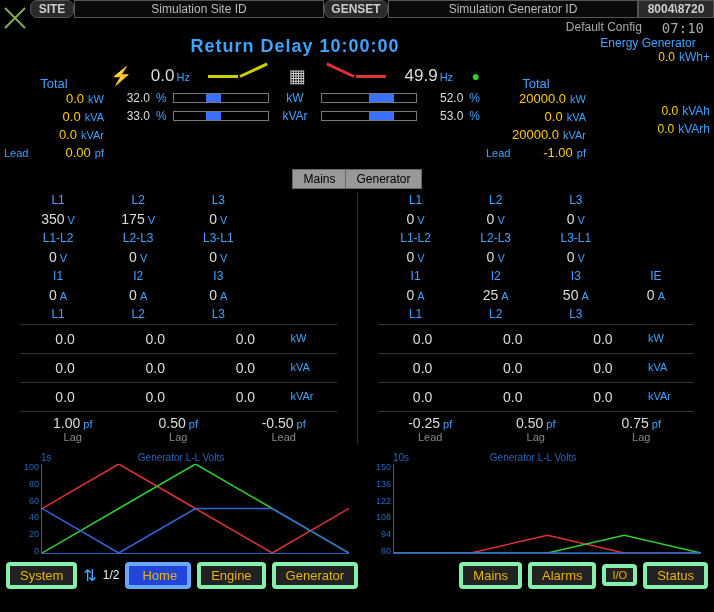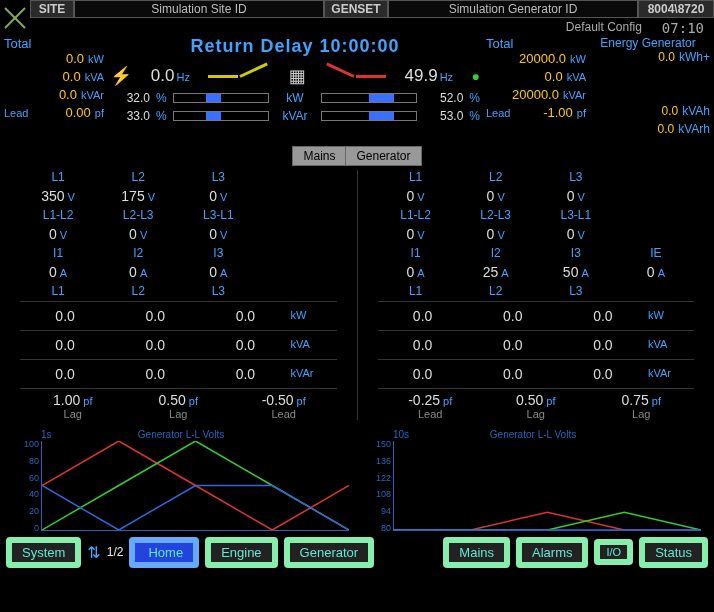--- a/index.html
+++ b/index.html
@@ -19,21 +19,21 @@
     align-items: stretch;
   }
   .topbar .seg {
     display: flex;
     align-items: center;
     justify-content: center;
     border: 1px solid #555;
     background: #1a1a1a;
     padding: 0 4px;
   }
-  .seg.label { background: #2a2a2a; font-weight: bold; }
+  .seg.label { background: #2a2a2a; font-weight: bold; border-radius: 7px; }
   .seg.val { flex: 1; background: #0a0a0a; color: #bbb; white-space:nowrap; }
   .seg.code { background: #2a2a2a; font-weight: bold; }
   .icon-col {
     width: 30px;
     display:flex; align-items:center; justify-content:center;
     background:#000;
   }
   .subtitle-row {
     display:flex; justify-content:flex-end; padding:2px 10px;
     font-size:12px; color:#aaa;
@@ -42,21 +42,21 @@
   .subtitle-row .clock { margin-left:20px; font-family:monospace; font-size:14px;}
   .main-upper {
     display:flex;
     padding: 0 4px;
   }
   .total-col {
     width: 100px;
     font-size:13px;
     display:flex; flex-direction:column; gap:0px;
   }
-  .total-col .hdr { color:#3fa4ff; font-size:13px;}
+  .total-col .hdr { color:#3fa4ff; text-align:center; font-size:13px;margin-top:40px;}
   .total-col .row { display:flex; justify-content:flex-end; align-items:baseline; gap:4px; height:18px;}
   .total-col .row .v { font-size:13px;}
   .total-col .row .u { color:#3fa4ff; font-size:11px;}
   .yellow { color:#ffcc00; }
   .energy-col {
     width: 124px;
     font-size:12px;
     display:flex; flex-direction:column;
   }
   .energy-col .hdr { color:#3fa4ff; text-align:center; font-size:12px;}
@@ -111,22 +111,22 @@
   .chart { flex:1; position:relative; border:1px solid transparent;}
   .chart-title { position:absolute; top:0; left:50%; transform:translateX(-50%); color:#26b; font-size:10px;}
   .chart-time { position:absolute; top:0; left:30px; color:#26b; font-size:10px;}
   .chart .yaxis { position:absolute; left:0; top:10px; bottom:0; width:28px; color:#26b; font-size:9px; display:flex; flex-direction:column; justify-content:space-between; align-items:flex-end;}
   .chart .plot { position:absolute; left:30px; right:2px; top:12px; bottom:2px; border-left:1px solid #26b; border-bottom:1px solid #26b;}
   .bottom-tabs {
     display:flex; padding:4px 6px; gap:6px; align-items:center;
     height: 28px;
   }
   .btn {
-    border:6px solid #86efac; border-radius:4px; padding:2px 10px;
-    background:#222; color:#5eead4; font-size:13px; cursor:pointer;
+    border:4px solid #86efac; border-radius:4px; padding:2px 10px;
+    background:#222; color:#eab308; font-size:13px; cursor:pointer;
   }
   .btn.active { background:#2244dd; border-color:#66aaff;padding-left:13px;}
   .btn.small { padding:1px 6px; font-size:11px;}
   .arrow-icon { color:#4af; font-size:16px;}
   .page-ind { color:#eee; font-size:12px;}
 </style>
 </head>
 <body>
 
 <div style="display:flex;">

